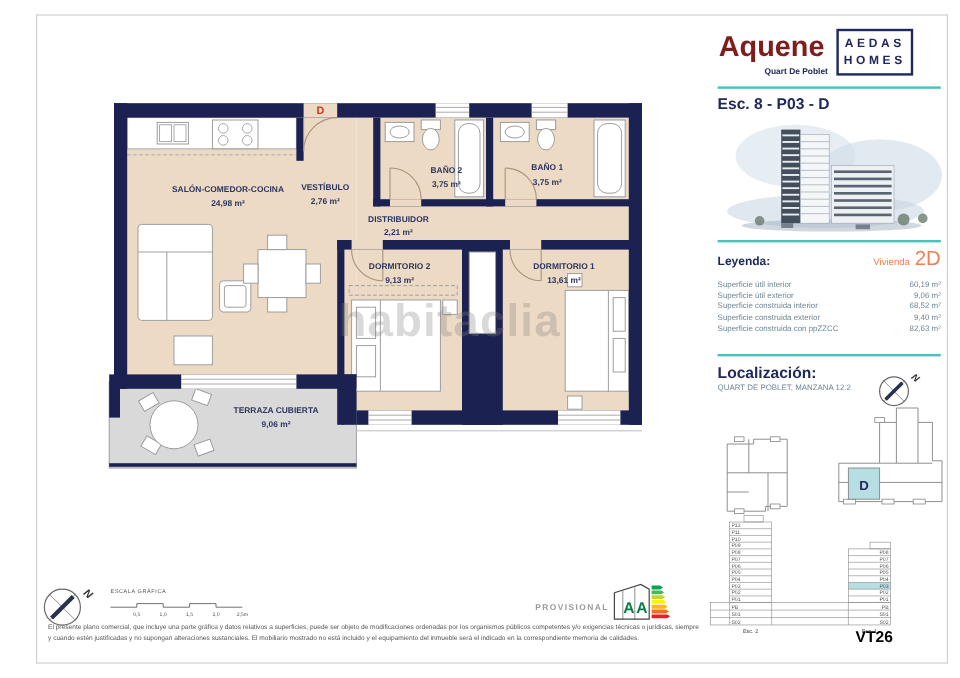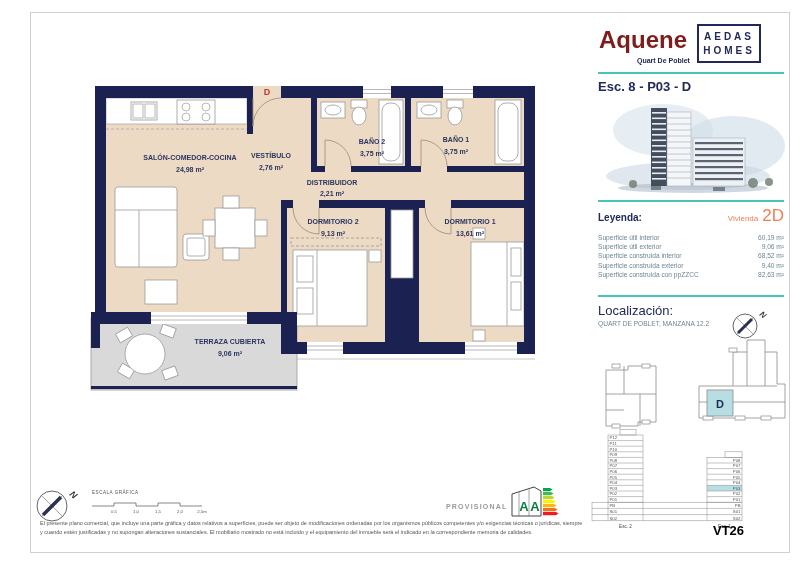--- a/index.html
+++ b/index.html
@@ -35,21 +35,21 @@
   .plan-ref{position:absolute;left:5px;top:59px;font-size:13px;font-weight:700;color:#20295a;}
   .building{position:absolute;left:0px;top:78px;}
   .legend{position:absolute;left:5px;top:186px;width:186px;}
   .legend-head{display:flex;justify-content:space-between;align-items:baseline;}
   .legend-title{font-size:10px;font-weight:700;color:#20295a;}
   .viv{color:#ef8054;}
   .viv-label{font-size:8px;margin-right:4px;}
   .viv-value{font-size:17px;}
   .legend-rows{margin-top:7px;}
   .lrow{display:flex;justify-content:space-between;font-size:6.6px;line-height:9.2px;color:#6d8694;}
-  .loc-title{position:absolute;left:5px;top:283px;font-size:13px;font-weight:400;color:#20295a;}
+  .loc-title{position:absolute;left:5px;top:283px;font-size:13px;font-weight:700;color:#20295a;}
   .loc-sub{position:absolute;left:5px;top:300px;font-size:6.6px;color:#6d8694;}
   .compass-side{position:absolute;left:132px;top:284px;}
   .site1{position:absolute;left:5px;top:340px;}
   .site2{position:absolute;left:80px;top:316px;}
   .stack{position:absolute;left:-3px;top:408px;}
   .vt{position:absolute;left:120px;top:503px;font-size:13px;font-weight:700;color:#000000;}
 </style>
 </head>
 <body>
 
@@ -202,20 +202,21 @@
     <text class="room-name" x="371" y="60">BAÑO 1</text>
     <text class="room-area" x="371" y="72">3,75 m²</text>
     <text class="room-name" x="248" y="142">DORMITORIO 2</text>
     <text class="room-area" x="248" y="154">9,13 m²</text>
     <text class="room-name" x="385" y="142">DORMITORIO 1</text>
     <text class="room-area" x="385" y="154">13,61 m²</text>
     <text class="room-name" x="145" y="262">TERRAZA CUBIERTA</text>
     <text class="room-area" x="145" y="274">9,06 m²</text>
   </svg>
 
+  <div class="watermark">habitaclia</div>
 
   <svg class="compass-main" width="56" height="46" viewBox="0 0 56 46">
     <circle cx="24" cy="24" r="15" fill="none" stroke="#666" stroke-width="1"></circle>
     <line x1="13" y1="13" x2="35" y2="35" stroke="#666" stroke-width="0.6"></line>
     <line x1="13" y1="35" x2="35" y2="13" stroke="#666" stroke-width="0.6"></line>
     <line x1="15" y1="33" x2="33" y2="15" stroke="#2a3150" stroke-width="3.5"></line>
     <text x="41" y="13" font-size="9" font-style="italic" font-weight="700" fill="#333" transform="rotate(40 41 13)">N</text>
   </svg>
 
   <svg class="scalebar" width="130" height="32" viewBox="0 0 130 32">

